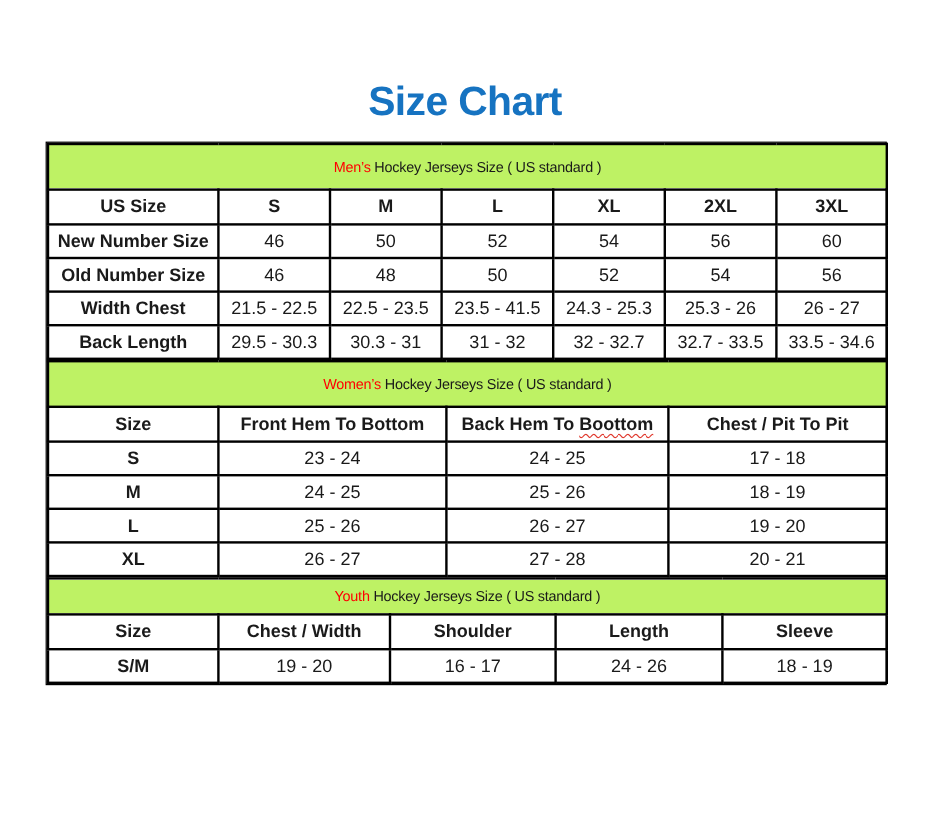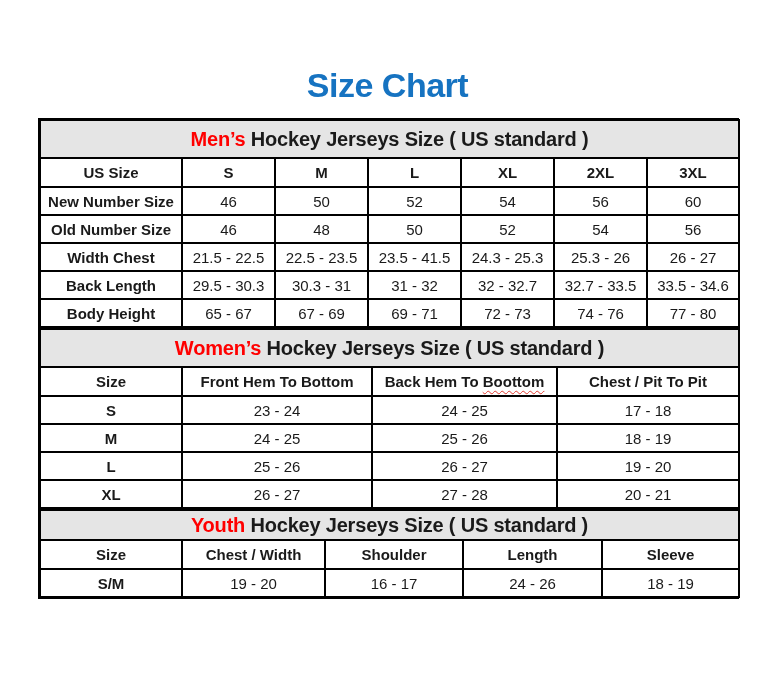--- a/index.html
+++ b/index.html
@@ -17,22 +17,22 @@
   .chart-wrap {
     position:absolute; left:38px; top:118px; width:699px;
     border:1px solid #000; background:#fff;
   }
   table { border-collapse:collapse; width:100%; table-layout:fixed; }
   td, th {
     border:2px solid #000; text-align:center; vertical-align:middle;
     font-size:15px; padding:0 2px; overflow:hidden; white-space:nowrap;
   }
   tr.banner td {
-    background:#e5e5e5; height:36px;
-    font-size:20px; font-weight:bold; letter-spacing:-0.2px;
+    background:#bef264; height:36px;
+    font-size:12px; font-weight:normal; letter-spacing:-0.2px;
   }
   table.youth tr.banner td { height:28px; }
   tr.banner .hl { color:#ff0000; }
   tr.head th { height:27px; font-weight:bold; }
   tr.data td { height:26px; font-weight:normal; }
   tr.data td.rowlabel { font-weight:bold; }
   .squiggle {
     text-decoration-line: underline;
     text-decoration-style: wavy;
     text-decoration-color:#e03a2f;
@@ -99,29 +99,20 @@
     </tr>
     <tr class="data">
       <td class="rowlabel">Back Length</td>
       <td>29.5 - 30.3</td>
       <td>30.3 - 31</td>
       <td>31 - 32</td>
       <td>32 - 32.7</td>
       <td>32.7 - 33.5</td>
       <td>33.5 - 34.6</td>
     </tr>
-    <tr class="data">
-      <td class="rowlabel">Body Height</td>
-      <td>65 - 67</td>
-      <td>67 - 69</td>
-      <td>69 - 71</td>
-      <td>72 - 73</td>
-      <td>74 - 76</td>
-      <td>77 - 80</td>
-    </tr>
   </tbody>
     </table>
 
   <table class="women">
     <colgroup>
       <col style="width:142px">
         <col style="width:190px">
         <col style="width:185px">
         <col style="width:182px">
     </colgroup>

